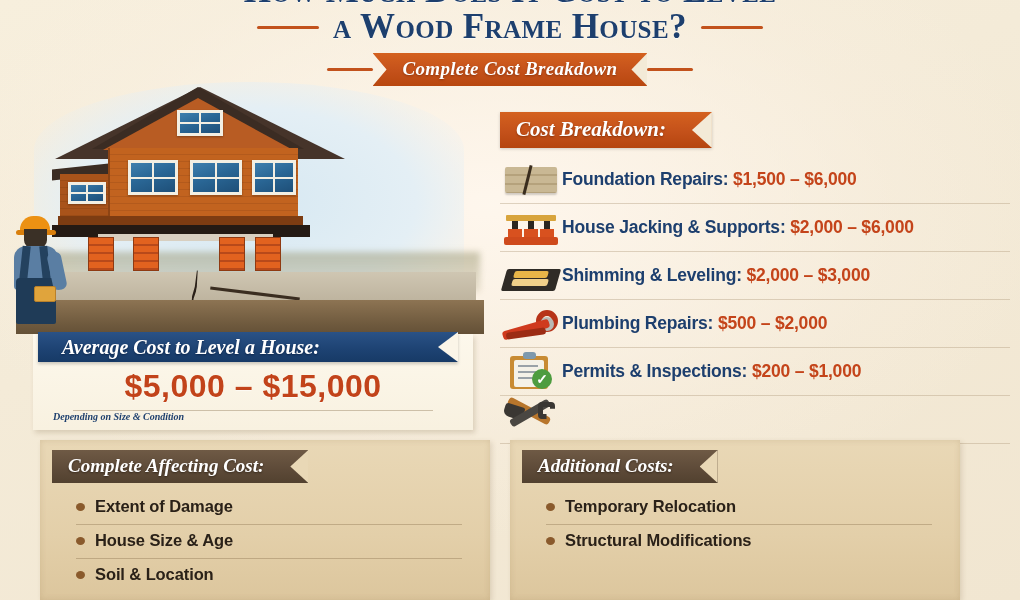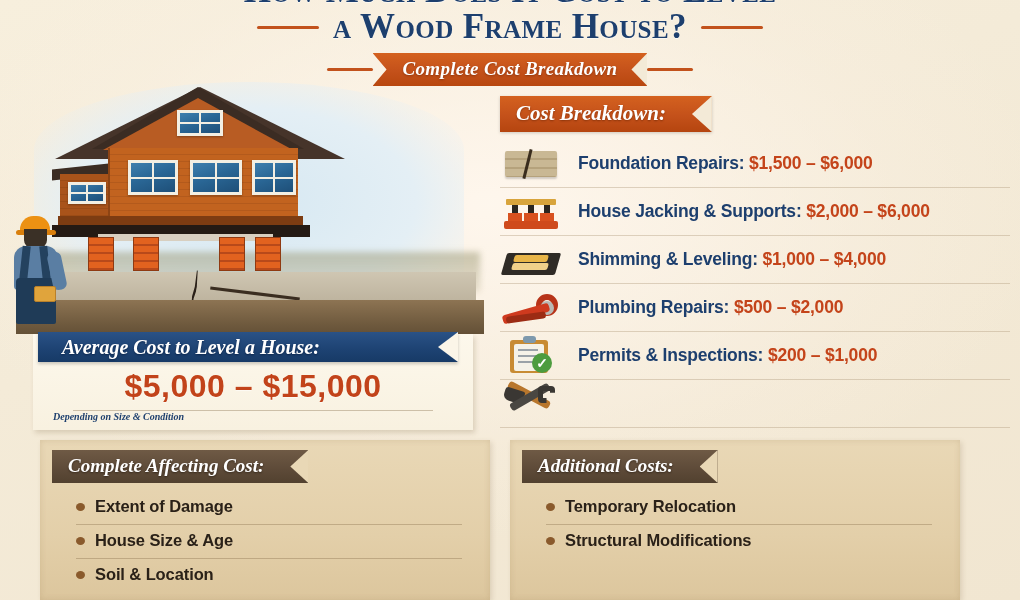--- a/index.html
+++ b/index.html
@@ -236,21 +236,21 @@
     position: absolute; left: 26px; top: 70px; width: 22px; height: 16px;
     background: #e0a43c; border-radius: 2px; border: 1px solid #b9802a;
   }
   .w-arm {
     position: absolute; left: 42px; top: 36px; width: 14px; height: 38px;
     background: #5a7ea3; border-radius: 6px;
     transform: rotate(-12deg);
   }
 
   
-  .cost-panel { position: absolute; left: 500px; top: 96px; width: 510px; }
+  .cost-panel { position: absolute; left: 500px; top: 112px; width: 510px; }
   .ribbon-head {
     position: relative;
     display: inline-block;
     background: linear-gradient(180deg, #d4611f 0%, #c4511a 55%, #b5450f 100%);
     color: #fff;
     font-family: "Liberation Serif", serif;
     font-style: italic;
     font-weight: bold;
     font-size: 21px;
     padding: 5px 46px 6px 16px;
@@ -261,21 +261,21 @@
     content: "";
     position: absolute; right: 0; top: 0; bottom: 0; width: 20px;
     background: #f3ead7;
     clip-path: polygon(100% 0, 100% 100%, 0 50%);
   }
 
   .cost-list { margin-top: 8px; }
   .cost-row {
     display: flex;
     align-items: center;
-    gap: 16px;
+    gap: 0;
     padding: 3px 0 4px 0;
     border-bottom: 1px solid rgba(185,165,135,0.45);
     min-height: 45px;
   }
   .cost-row:last-child { border-bottom: 1px solid rgba(185,165,135,0.45); }
   .ci { width: 62px; height: 40px; position: relative; flex: none; }
   .cost-text {
     font-size: 17.5px;
     font-weight: bold;
     white-space: nowrap;
@@ -510,21 +510,21 @@
       </div>
 
       <div class="cost-row">
         <span class="ci">
           <span class="ic-shim-base"></span>
             <span class="ic-shim-w1"></span>
             <span class="ic-shim-w2"></span>
         </span>
         <span class="cost-text">
           <span class="cost-label">Shimming &amp; Leveling:</span>
-          <span class="cost-price">$1,000 – $4,000</span>
+          <span class="cost-price">$2,000 – $3,000</span>
         </span>
       </div>
 
       <div class="cost-row">
         <span class="ci">
           <span class="ic-wr-jaw"></span>
             <span class="ic-wr-grey"></span>
           <span class="ic-wr-h"></span>
             <span class="ic-wr-h2"></span>
         </span>

